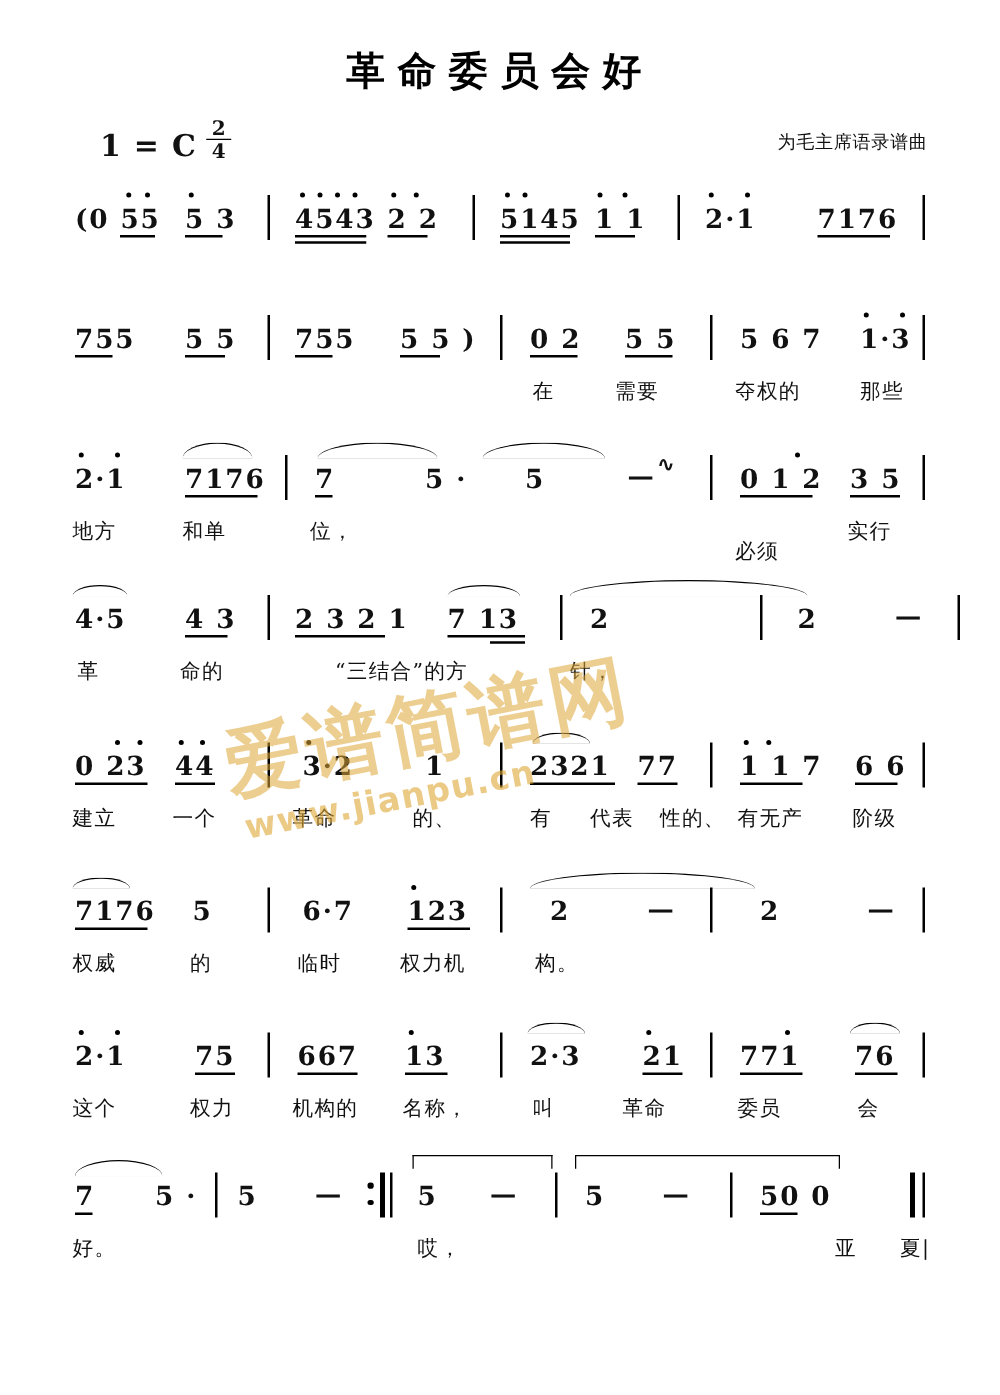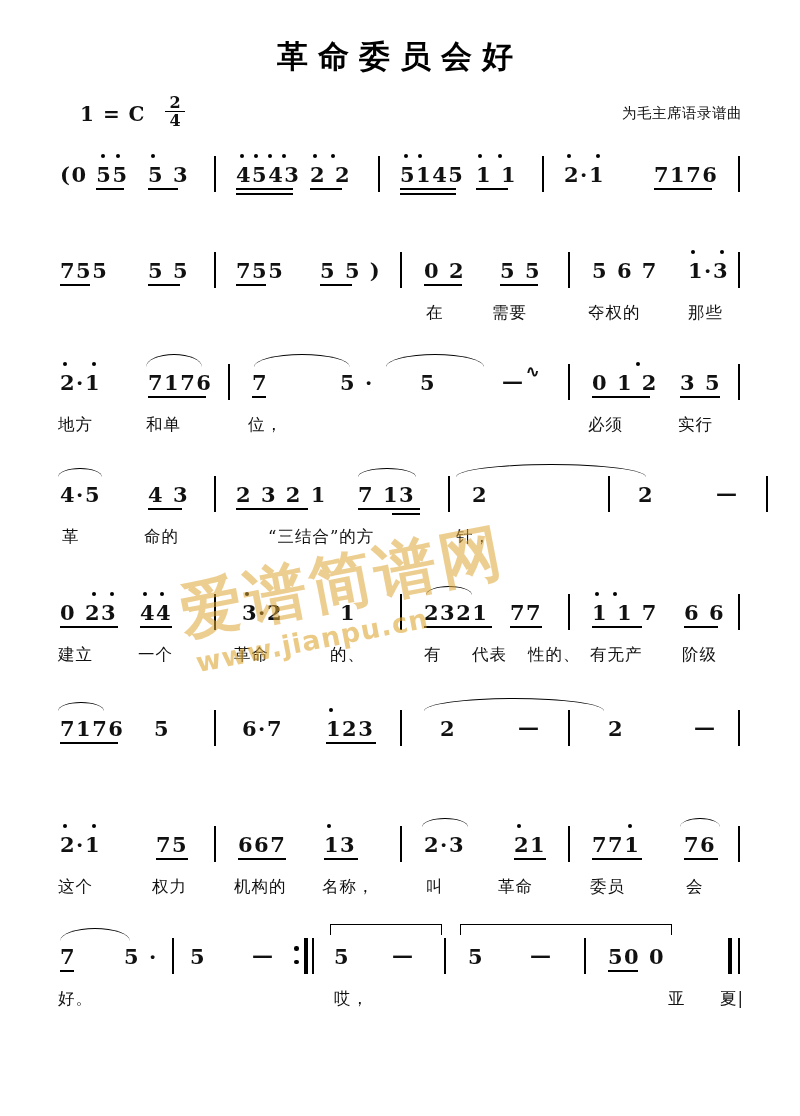--- a/index.html
+++ b/index.html
@@ -44,21 +44,21 @@
   .meta {
     position: relative;
     height: 52px;
     margin-top: 18px;
   }
   .keysig {
     position: absolute;
     left: 80px;
     top: 6px;
     font-family: "DejaVu Serif", "Liberation Serif", serif;
-    font-size: 20px;
+    font-size: 24px;
     font-weight: bold;
     letter-spacing: 1px;
   }
   .timesig {
     position: absolute;
     left: 165px;
     top: -2px;
     font-family: "DejaVu Serif", "Liberation Serif", serif;
     font-size: 16px;
     font-weight: bold;
@@ -325,21 +325,21 @@
 
       <div class="tok" style="left:632px;">3 5</div>
       <div class="beam" style="left:632px; top:40px; width:40px;"></div>
 
       <div class="bar" style="left:690px;"></div>
     </div>
     <div class="lyric-row">
       <div class="lyr" style="left:10px;">地方</div>
       <div class="lyr" style="left:98px;">和单</div>
       <div class="lyr" style="left:200px;">位，</div>
-      <div class="lyr" style="left:540px;">必须</div>
+      <div class="lyr" style="left:540px;margin-top:16px;">必须</div>
       <div class="lyr" style="left:630px;">实行</div>
     </div>
   </div>
 
   <div class="staff" style="height:118px;">
     <div class="notes-row">
       <div class="slur small" style="left:10px; top:0px; width:44px;"></div>
       <div class="tok" style="left:12px;">4·5</div>
 
       <div class="tok" style="left:100px;">4 3</div>
@@ -449,20 +449,27 @@
       <div class="tok" style="left:392px;">2</div>
       <div class="dash" style="left:470px;">—</div>
 
       <div class="bar" style="left:520px;"></div>
 
       <div class="tok" style="left:560px;">2</div>
       <div class="dash" style="left:646px;">—</div>
 
       <div class="bar" style="left:690px;"></div>
     </div>
+    <div class="lyric-row">
+      <div class="lyr" style="left:10px;">权威</div>
+      <div class="lyr" style="left:104px;">的</div>
+      <div class="lyr" style="left:190px;">临时</div>
+      <div class="lyr" style="left:272px;">权力机</div>
+      <div class="lyr" style="left:380px;">构。</div>
+    </div>
   </div>
 
   <div class="staff" style="height:112px;">
     <div class="notes-row">
       <div class="tok" style="left:12px;">2·1</div>
       <div class="dot" style="left:15px; top:6px;"></div>
       <div class="dot" style="left:44px; top:6px;"></div>
 
       <div class="tok" style="left:108px;">75</div>
       <div class="beam" style="left:108px; top:40px; width:32px;"></div>

